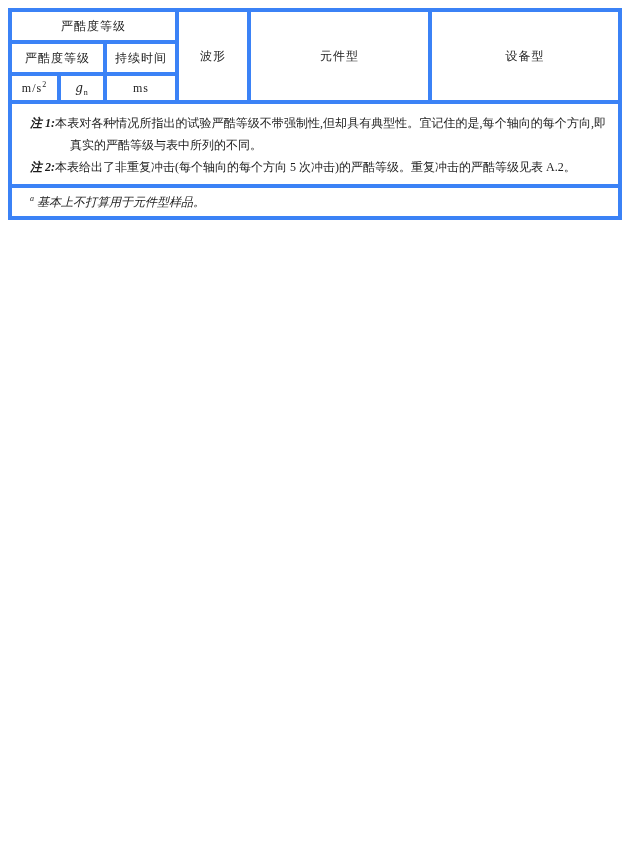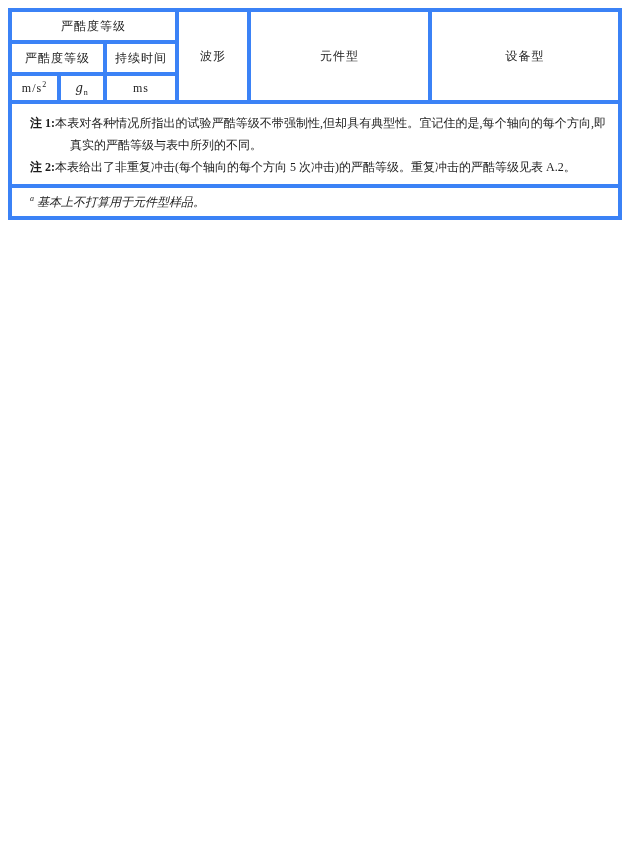--- a/index.html
+++ b/index.html
@@ -23,21 +23,21 @@
   thead th{text-align:center;letter-spacing:1px;}
   tr.hr1{height:32px}tr.hr2{height:32px}tr.hr3{height:28px}
   tr.hr3 th{border-bottom:2px solid #3d3d3d;margin-top:40px;}
   sup{font-size:8px;vertical-align:super;line-height:0;}
   sub{font-size:8px;vertical-align:sub;line-height:0;}
   .gi{font-style:italic;font-family:"DejaVu Serif",serif;}
   
   tr.notes-row{height:77px}
   tr.notes-row td{padding:8px 12px 6px 18px;line-height:22px;}
   .note{padding-left:40px;text-indent:-40px;text-align:justify;}
-  .nlabel{font-weight:bold;}
+  .nlabel{font-weight:bold;font-style:italic;}
   tr.footnote-row{height:28px}
   tr.footnote-row td{padding:4px 12px 4px 18px;line-height:20px;font-style:italic;}
 </style>
 </head>
 <body>
 
 <div class="page">
   <table class="sev">
     <colgroup>
       <col class="c1">

